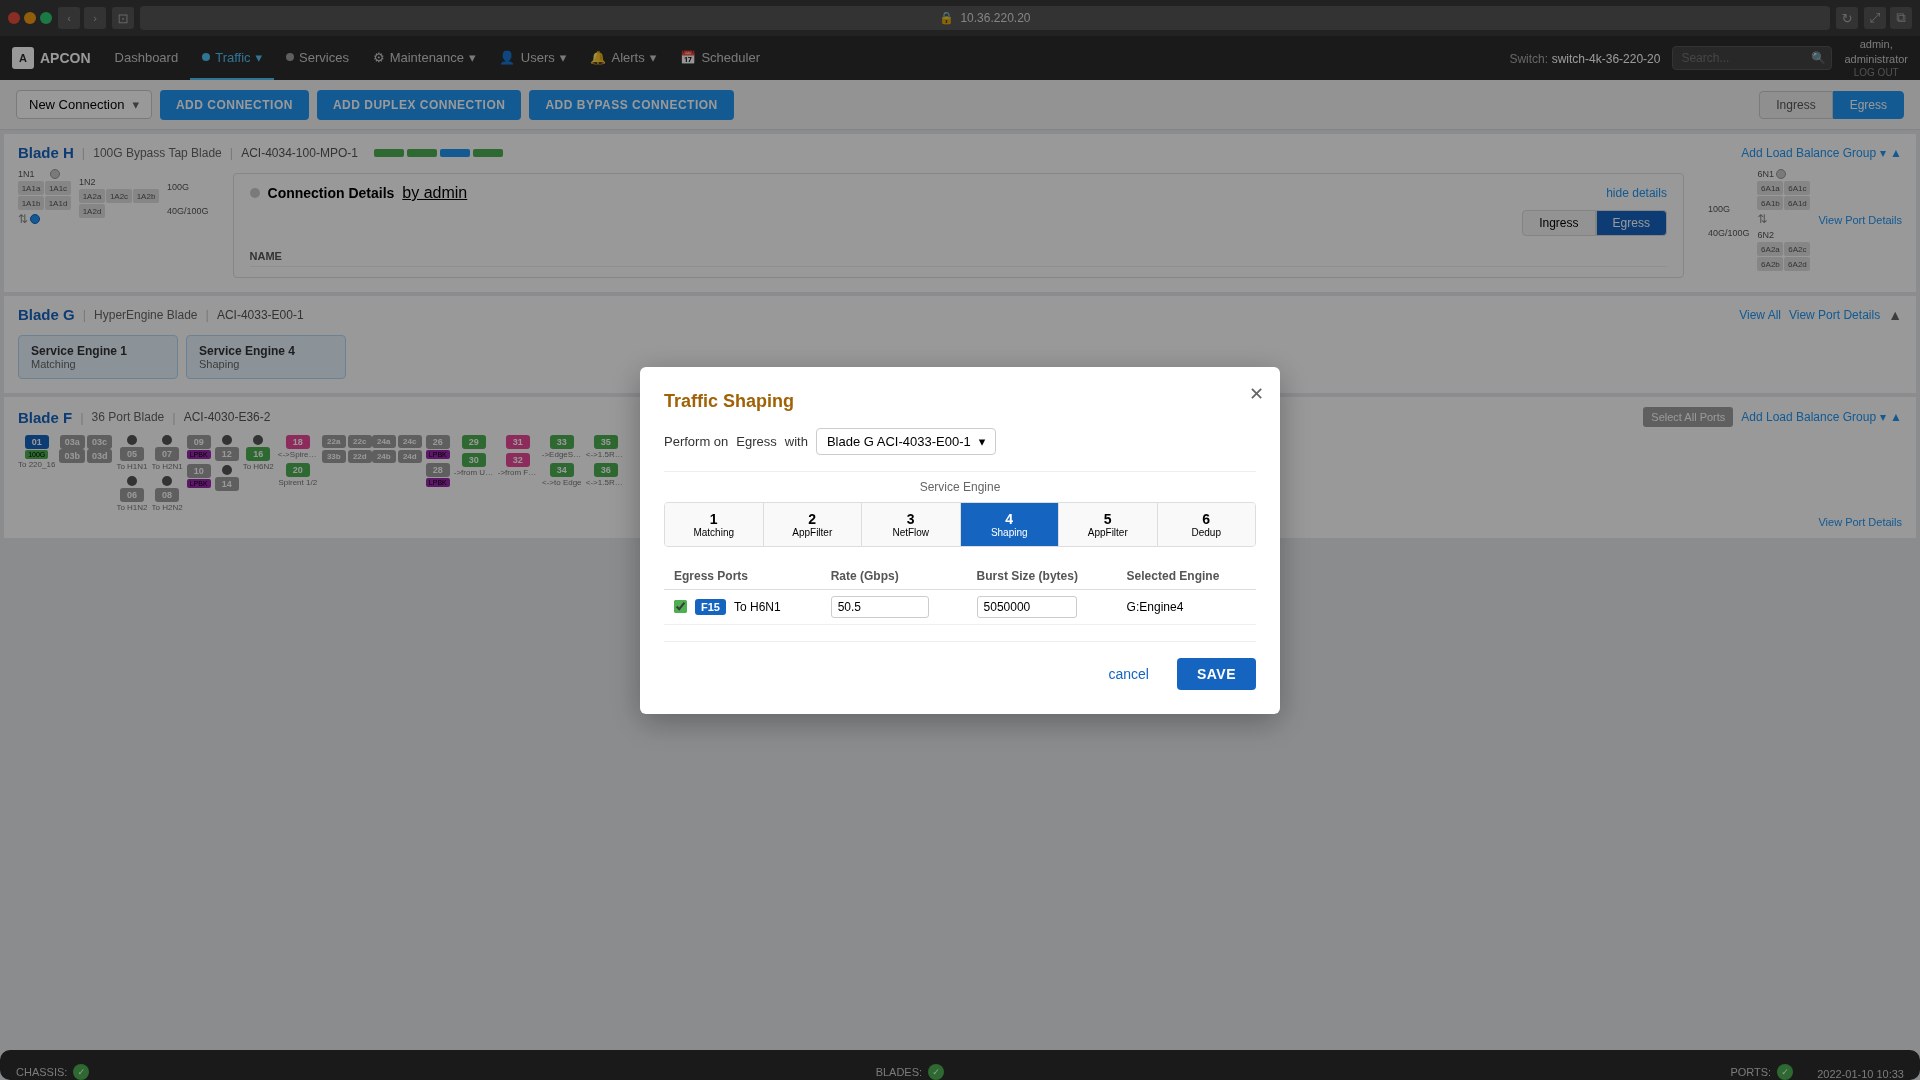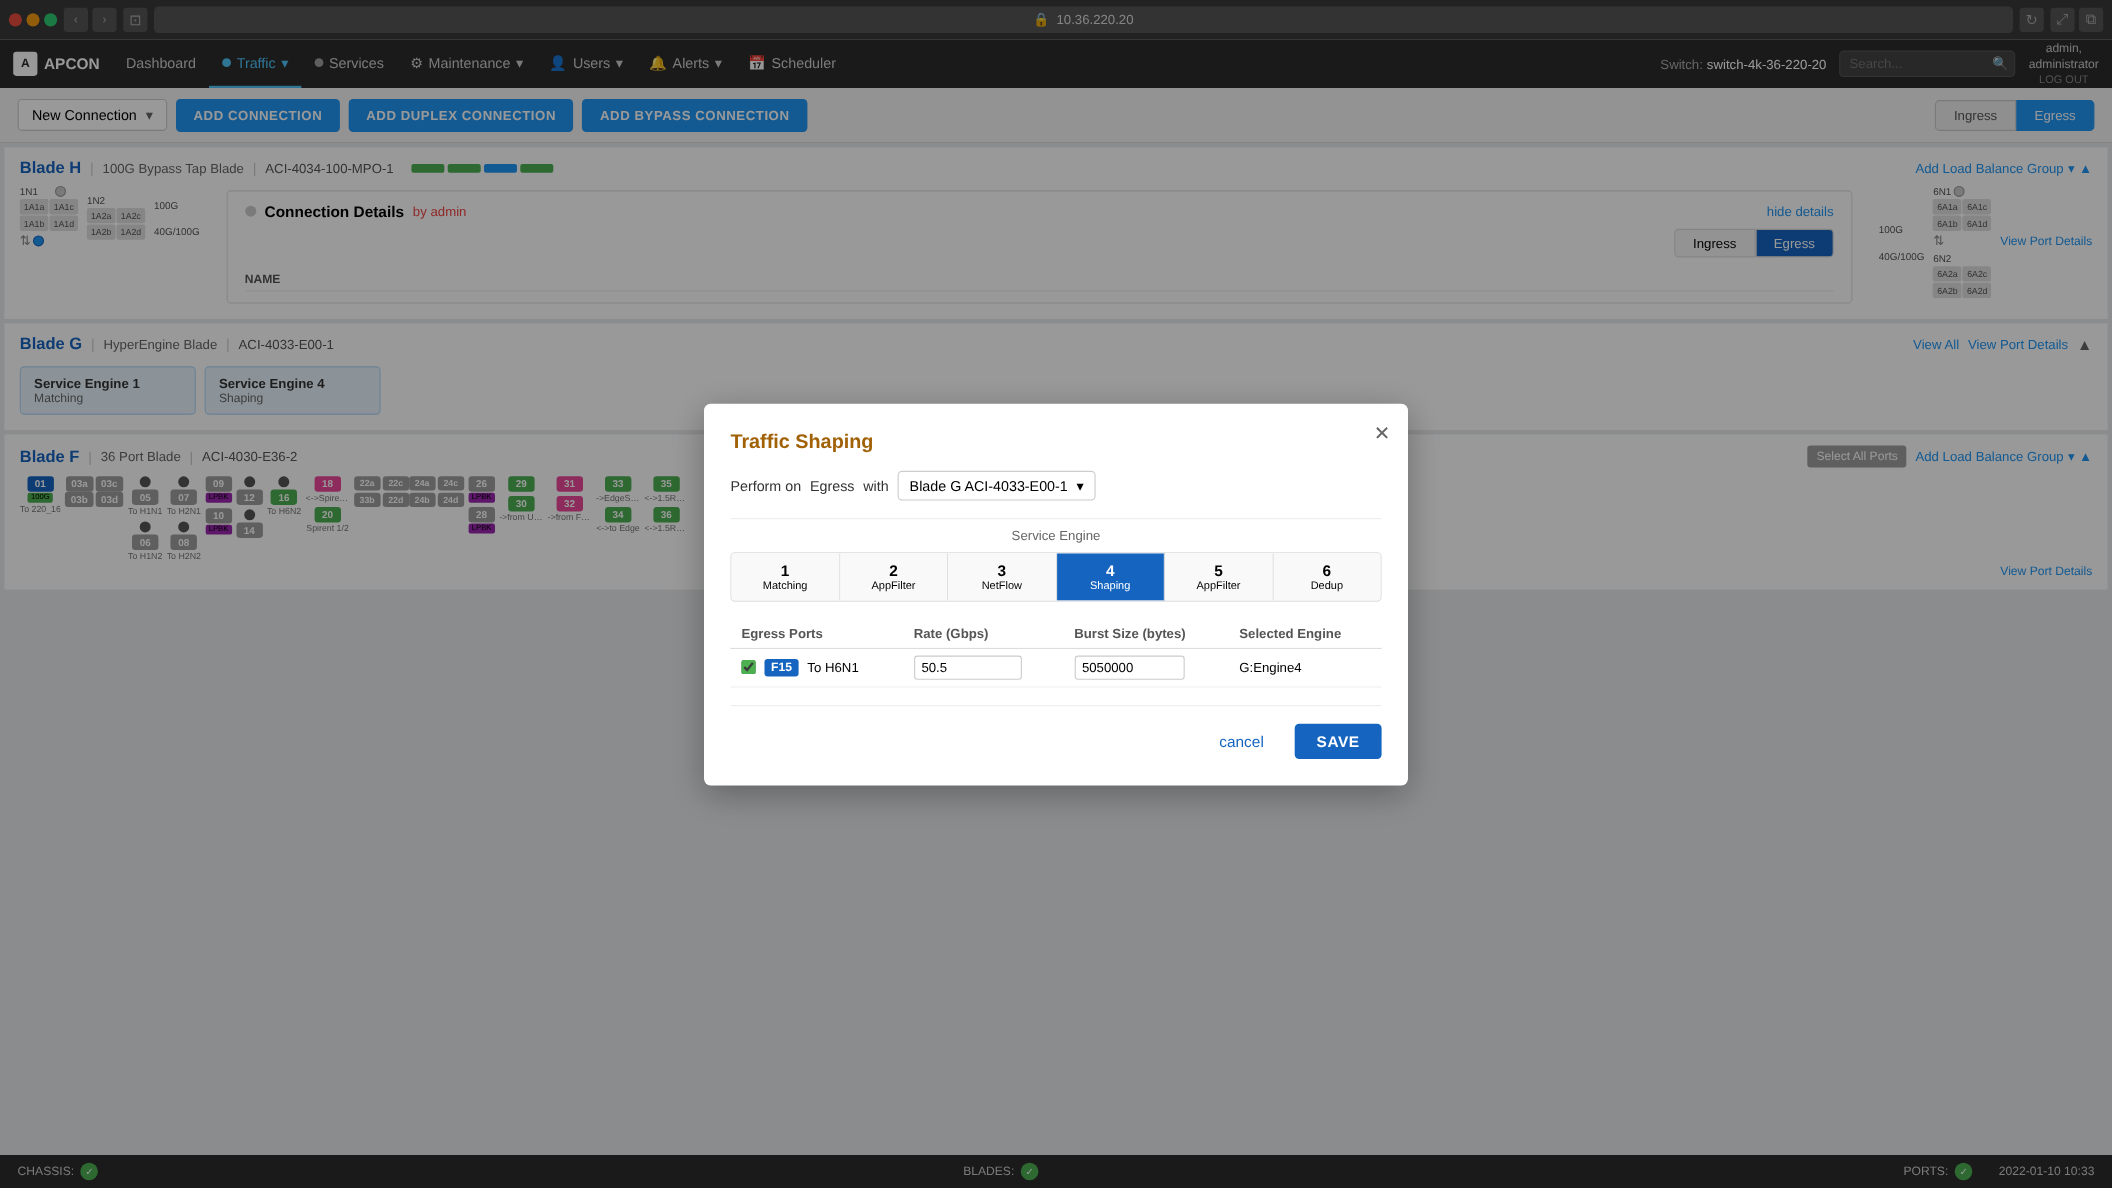--- a/index.html
+++ b/index.html
@@ -74,33 +74,33 @@
     
     .main-content { background: #e8eaed; height: calc(1080px - 36px - 44px - 50px - 30px); overflow-y: auto; position: relative; }
     .blade-title { font-size: 15px; font-weight: 600; color: #1565C0; }
     .load-balance-btn { color: #2196F3; font-size: 12px; cursor: pointer; margin-left: auto; display: flex; align-items: center; gap: 4px; border: none; background: none; }
 
     
     .connection-detail { background: white; margin: 4px 8px; border-radius: 4px; padding: 10px 16px; border: 1px solid #e0e0e0; }
     .cd-header { display: flex; align-items: center; gap: 8px; margin-bottom: 8px; }
     .cd-dot { width: 10px; height: 10px; border-radius: 50%; background: #ccc; }
     .cd-title { font-size: 14px; font-weight: 600; }
-    .cd-admin { color: #ef4444; font-size: 12px; }
+    .cd-admin { color: #000000; font-size: 16px; text-decoration: underline; }
     .cd-hide { color: #2196F3; font-size: 12px; cursor: pointer; margin-left: auto; }
     .cd-tabs { display: flex; gap: 0; margin-bottom: 8px; }
     .cd-tab { padding: 5px 16px; border: 1px solid #ddd; background: #f5f5f5; cursor: pointer; font-size: 12px; }
     .cd-tab.active { background: #1565C0; color: white; }
     .cd-tab:first-child { border-radius: 4px 0 0 4px; }
     .cd-tab:last-child { border-radius: 0 4px 4px 0; }
     .service-engine-card { background: #e8f4fd; border: 1px solid #b3d9f7; border-radius: 4px; padding: 8px 12px; min-width: 160px; }
     .se-title { font-size: 12px; font-weight: 600; color: #333; }
     .se-subtitle { font-size: 11px; color: #666; }
 
     
-    .status-bar { background: #2c2c2c; height: 30px; display: flex; align-items: center; padding: 0 16px; gap: 24px; position: fixed; bottom: 0; left: 0; right: 0; }
+    .status-bar { background: #2c2c2c; height: 30px; display: flex; align-items: flex-end; padding: 0 16px; gap: 24px; position: fixed; bottom: 0; left: 0; right: 0; border-radius: 10px; }
     .status-item { display: flex; align-items: center; gap: 6px; color: #ccc; font-size: 11px; }
     .status-dot { width: 16px; height: 16px; border-radius: 50%; display: flex; align-items: center; justify-content: center; font-size: 9px; }
     .status-dot.green { background: #4caf50; color: white; }
     .status-time { margin-left: auto; color: #ccc; font-size: 11px; }
 
     
     .modal-overlay {
       position: fixed; top: 0; left: 0; right: 0; bottom: 0;
       background: rgba(0,0,0,0.4);
       display: flex; align-items: center; justify-content: center;
@@ -297,21 +297,21 @@
               <div class="pm">1A1b</div>
               <div class="pm">1A1d</div>
             </div>
             <div style="display:flex;gap:2px;align-items:center">
               <span style="font-size:12px;color:#888">⇅</span>
               <div style="width:10px;height:10px;border-radius:50%;background:#2196F3;border:1px solid #1565C0;"></div>
             </div>
           </div>
           <div>
             <div style="font-size:9px;color:#555">1N2</div>
-            <div style="display:grid;grid-template-columns:1fr 1fr;gap:1px;margin-top:2px">
+            <div style="display:grid;grid-template-columns:1fr 1fr 1fr;gap:1px;margin-top:2px">
               <div class="pm">1A2a</div>
               <div class="pm">1A2c</div>
               <div class="pm">1A2b</div>
               <div class="pm">1A2d</div>
             </div>
           </div>
           <div>
             <div class="bandwidth-label">100G</div>
             <div class="bandwidth-label" style="margin-top:14px">40G/100G</div>
           </div>

